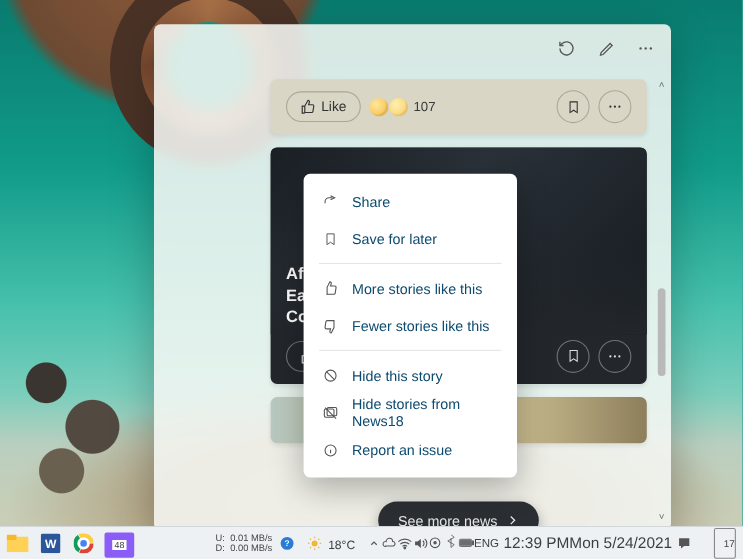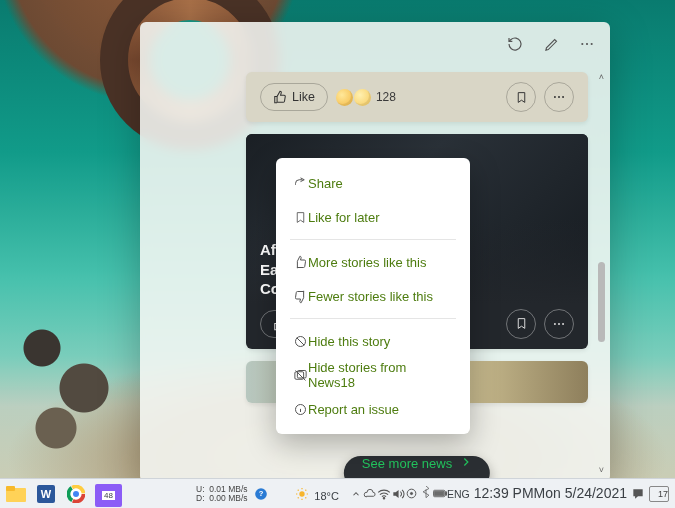--- a/index.html
+++ b/index.html
@@ -44,39 +44,39 @@
     linear-gradient(180deg,rgba(0,0,0,0) 50%,rgba(35,39,44,1) 100%),
     linear-gradient(135deg,#1a1f24 0%,#2a3138 40%,#151a1f 100%)}
   .c2body{position:relative;padding:0 14px 10px}
   .c2title{font-size:15px;font-weight:600;line-height:1.3;margin:6px 0 10px}
   .card2 .like{border-color:rgba(255,255,255,.35);color:#eee}
   .card2 .iconbtn{border-color:rgba(255,255,255,.35);color:#ddd}
   .card2 .rcount{color:#ddd}
 
   .card3{height:42px;background:linear-gradient(90deg,#b8c8c0,#e3d7a6,#8e7f5c);position:relative}
 
-  .seemore{position:absolute;left:50%;bottom:-8px;transform:translateX(-50%);background:#2b2f33;color:#22c55e;border:none;border-radius:20px;height:34px;padding:0 18px;font-size:13px;display:flex;align-items:flex-start;gap:8px;cursor:pointer;box-shadow:0 4px 12px rgba(0,0,0,.3)}
+  .seemore{position:absolute;left:50%;bottom:-8px;transform:translateX(-50%);background:#2b2f33;color:#e5e5e5;border:none;border-radius:20px;height:34px;padding:0 18px;font-size:13px;display:flex;align-items:center;gap:8px;cursor:pointer;box-shadow:0 4px 12px rgba(0,0,0,.3)}
 
   .ctxmenu{position:absolute;left:276px;top:158px;width:194px;background:#fff;border-radius:6px;box-shadow:0 10px 30px rgba(0,0,0,.28);padding:8px 0;z-index:5}
-  .mitem{display:flex;align-items:center;gap:0;height:34px;padding:0 16px;font-size:13px;color:#4d7c0f;cursor:pointer}
+  .mitem{display:flex;align-items:center;gap:12px;height:34px;padding:0 16px;font-size:13px;color:#0c4a6e;cursor:pointer}
   .msep{height:1px;background:#e5e5e5;margin:5px 14px}
   .micon{width:16px;height:16px;flex:0 0 16px;color:#555;display:flex;align-items:center;justify-content:center}
 
   
   .taskbar{position:absolute;left:0;right:0;bottom:0;height:30px;background:#eef1f4;border-top:1px solid #cfd4d9;display:flex;align-items:center;font-size:11px;color:#3a3f44}
   .tb-left{display:flex;align-items:center;gap:2px;padding-left:2px}
   .tb-app{width:28px;height:26px;border-radius:2px;display:flex;align-items:center;justify-content:center;position:relative}
   .tb-badge{position:absolute;right:-2px;bottom:0;background:#fff;border:7px solid #8b5cf6;font-size:8px;padding:0 2px;border-radius:2px}
   .tb-mid{flex:1}
   .tb-net{display:flex;flex-direction:column;font-size:8.5px;line-height:1;color:#444;margin:0 6px}
   .tb-weather{display:flex;align-items:flex-end;gap:4px;margin:0 10px}
   .tb-tray{display:flex;align-items:center;padding-right:6px}
   .tb-time{display:flex;flex-direction:row;align-items:center;font-size:14px;line-height:1.15;margin:0 4px}
   .tray-ico{width:14px;height:14px;color:#555;display:flex;align-items:center;justify-content:center}
-  .cal{width:20px;height:16px;border:1px solid #888;border-radius:2px;font-size:9px;display:flex;align-items:center;justify-content:flex-end;color:#444;margin-left:4px}
+  .cal{width:20px;height:28px;border:1px solid #888;border-radius:2px;font-size:9px;display:flex;align-items:center;justify-content:flex-end;color:#444;margin-left:20px}
 
   svg{display:block}
 </style>
 </head>
 <body>
 
 <div class="wallpaper"></div>
 <div class="wp-deco"></div>
 <div class="rocks"></div>
 
@@ -115,21 +115,21 @@
         <button class="like">
           <svg width="14" height="14" viewBox="0 0 24 24" fill="none" stroke="currentColor" stroke-width="1.8">
               <path d="M7 22V11l5-9c1.5 0 2.5 1.2 2.2 2.7L13 9h6a2 2 0 0 1 2 2.3l-1.3 8a2 2 0 0 1-2 1.7H7z"></path>
               <path d="M7 11H3v11h4"></path>
             </svg>
           <span>Like</span>
         </button>
         <div class="reacts">
           <span class="emoji e1"></span>
           <span class="emoji e2"></span>
-          <span class="rcount">128</span>
+          <span class="rcount">107</span>
         </div>
         <div class="spacer"></div>
         <button class="iconbtn">
           <svg width="13" height="13" viewBox="0 0 24 24" fill="none" stroke="currentColor" stroke-width="1.8">
               <path d="M6 3h12v18l-6-4-6 4V3z"></path>
             </svg>
         </button>
         <button class="iconbtn">
           <svg width="14" height="14" viewBox="0 0 24 24" fill="currentColor">
               <circle cx="5" cy="12" r="1.7"></circle>
@@ -197,21 +197,21 @@
         </svg>
       </span>
     <span>Share</span>
   </div>
   <div class="mitem">
     <span class="micon">
         <svg width="13" height="15" viewBox="0 0 24 24" fill="none" stroke="currentColor" stroke-width="1.6">
           <path d="M6 3h12v18l-6-4-6 4V3z"></path>
         </svg>
       </span>
-    <span>Like for later</span>
+    <span>Save for later</span>
   </div>
   <div class="msep"></div>
   <div class="mitem">
     <span class="micon">
         <svg width="15" height="15" viewBox="0 0 24 24" fill="none" stroke="currentColor" stroke-width="1.6">
           <path d="M7 21V10l4-8c1.4 0 2.3 1.1 2 2.5L12 8h6a2 2 0 0 1 2 2.3l-1.2 8a2 2 0 0 1-2 1.7H7z"></path>
         </svg>
       </span>
     <span>More stories like this</span>
   </div>

